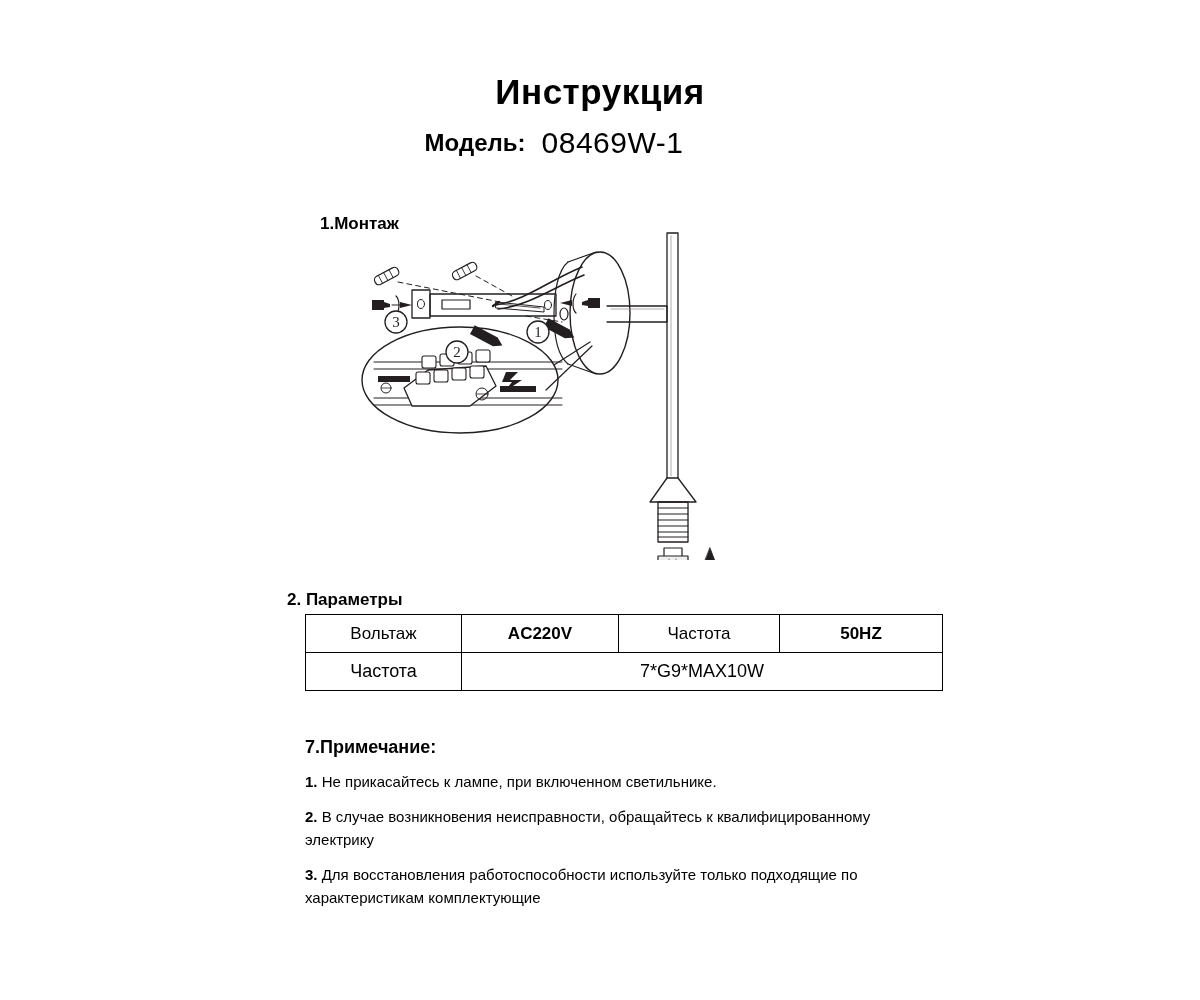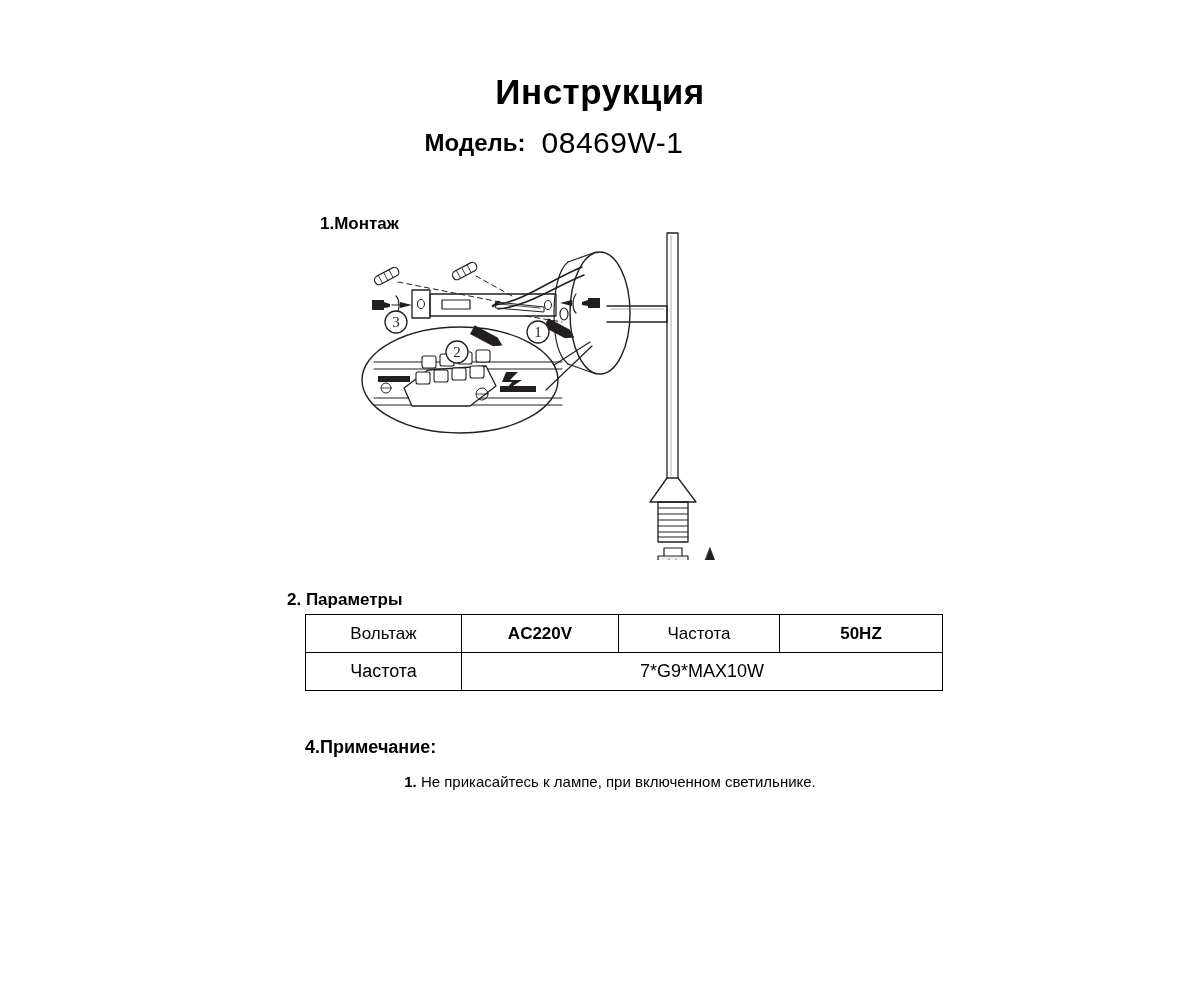--- a/index.html
+++ b/index.html
@@ -94,21 +94,20 @@
   .c3 { width: 152px; }
   .c4 { width: 154px; }
   .row2 td { font-size: 18px; }
 
   
   .notes {
     position: absolute;
     left: 305px;
     top: 770px;
     width: 610px;
-    text-align: center;
   }
   .note {
     font-size: 15px;
     line-height: 23px;
     margin-bottom: 12px;
   }
   .note:last-child { margin-bottom: 0; }
   .note .num { font-weight: bold; }
   .note .txt { font-weight: normal; }
 </style>
@@ -315,22 +314,30 @@
         <td class="c3">Частота</td>
         <td class="c4 cell-bold">50HZ</td>
       </tr>
       <tr class="row2">
         <td class="c1">Частота</td>
         <td colspan="3">7*G9*MAX10W</td>
       </tr>
     </tbody>
   </table>
 
-  <div class="sec-heading" id="sec-notes">4.Примечание:</div>
+  <div class="sec-heading" id="sec-notes">7.Примечание:</div>
 
   <div class="notes">
     <div class="note">
       <span class="num">1.</span>
       <span class="txt">Не прикасайтесь к лампе, при включенном светильнике.</span>
     </div>
+    <div class="note">
+      <span class="num">2.</span>
+      <span class="txt">В случае возникновения неисправности, обращайтесь к квалифицированному электрику</span>
+    </div>
+    <div class="note">
+      <span class="num">3.</span>
+      <span class="txt">Для восстановления работоспособности используйте только подходящие по характеристикам комплектующие</span>
+    </div>
   </div>
 
 </div>
 
 </body></html>

